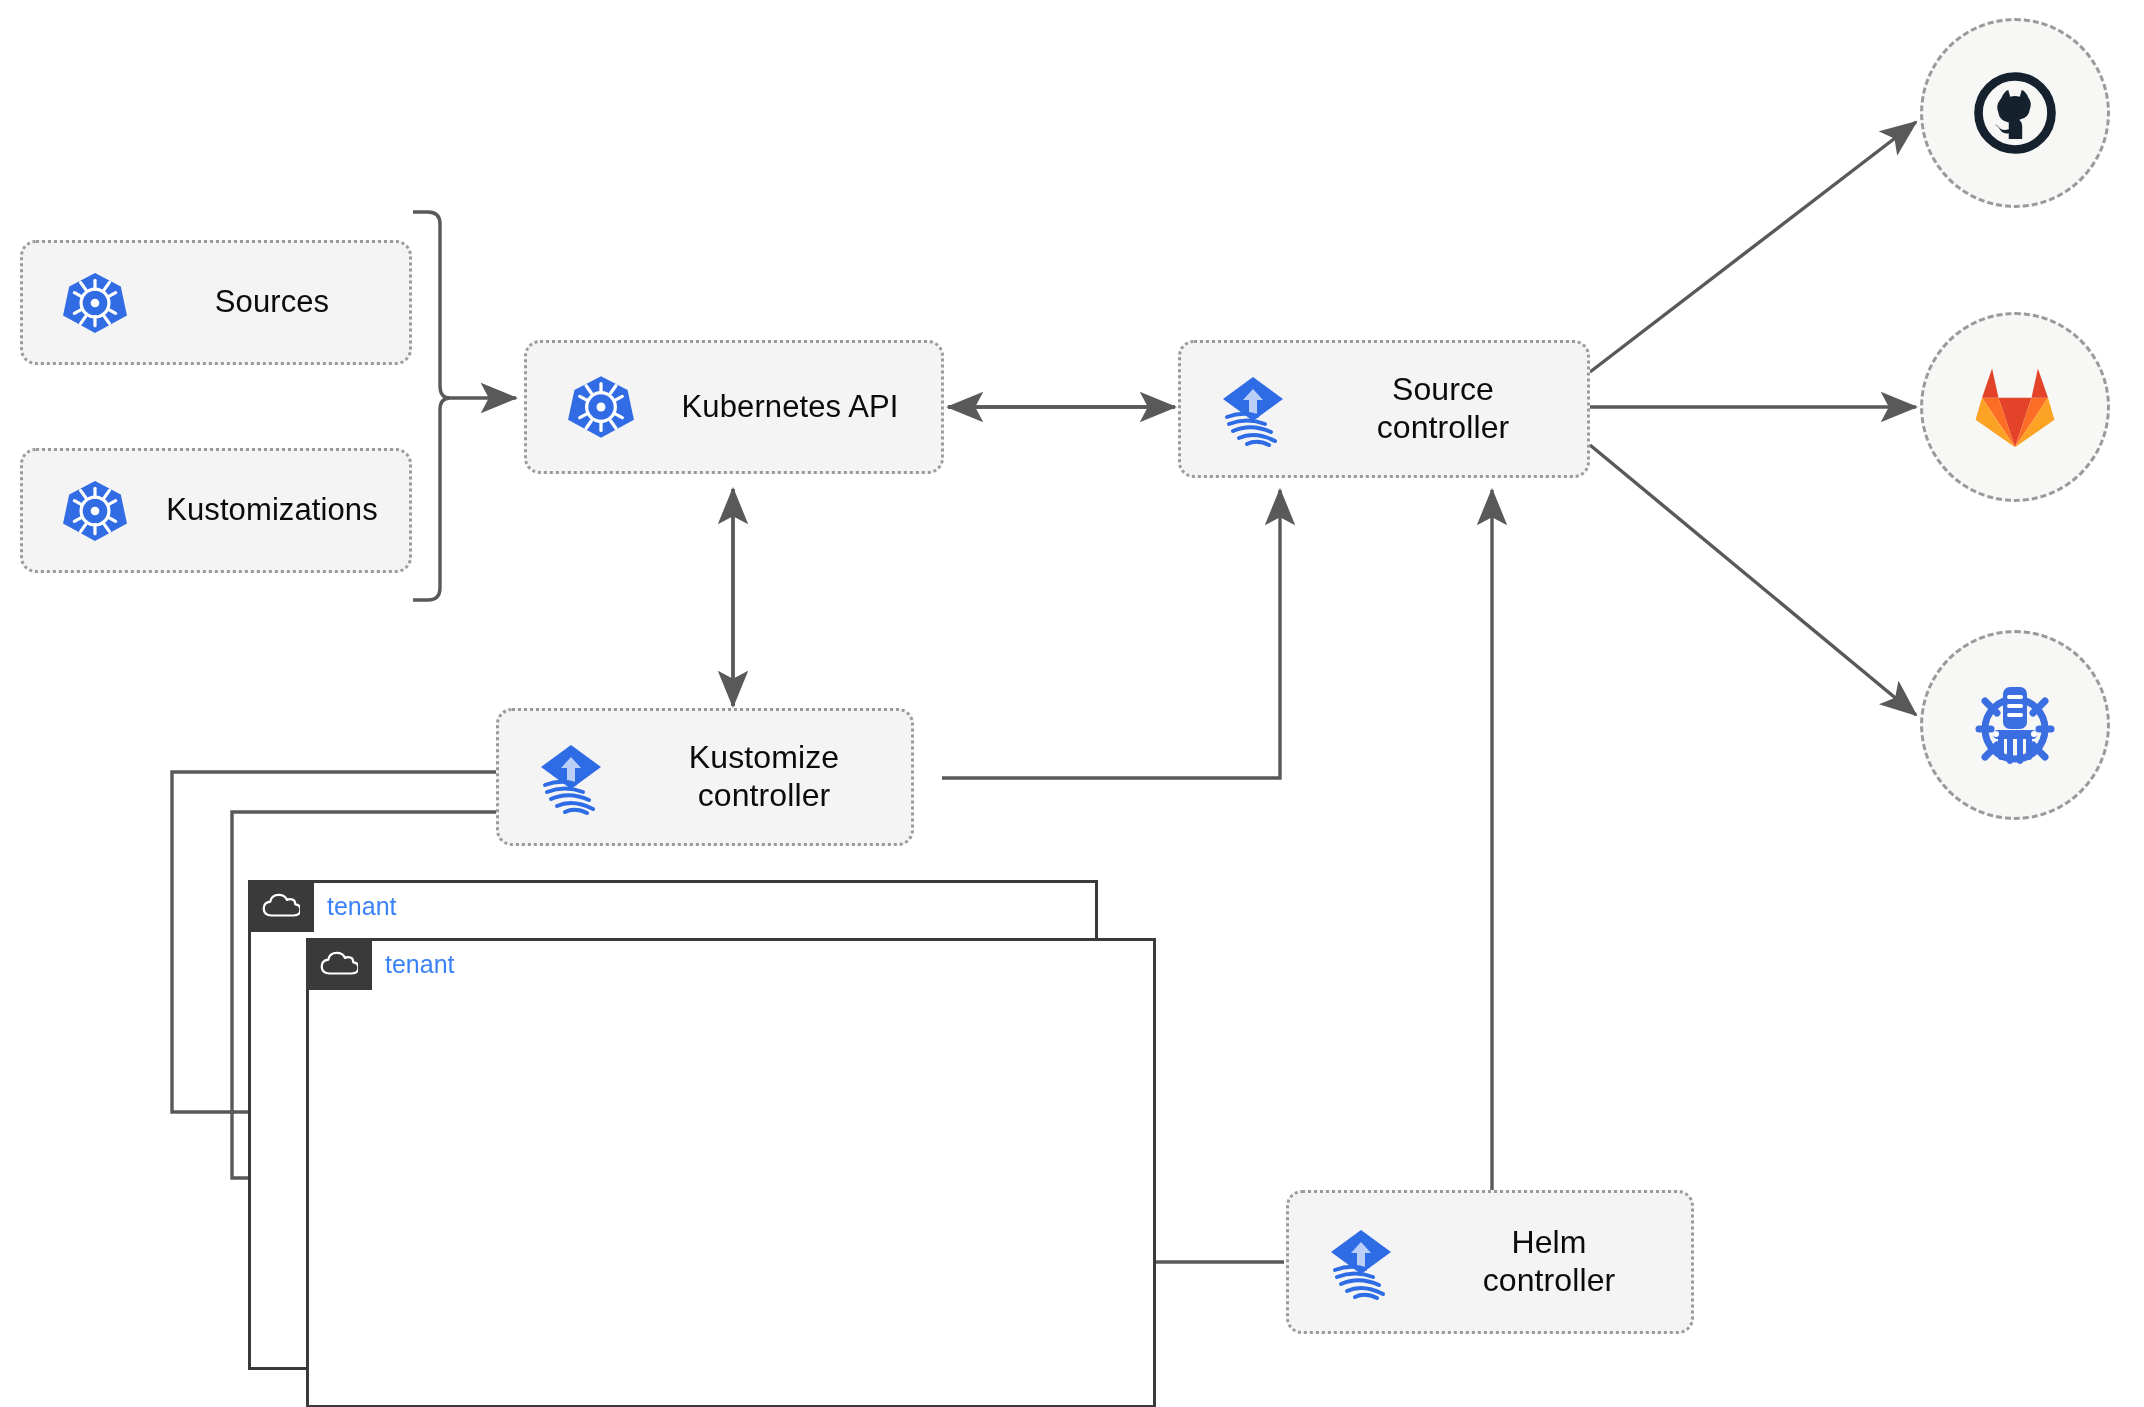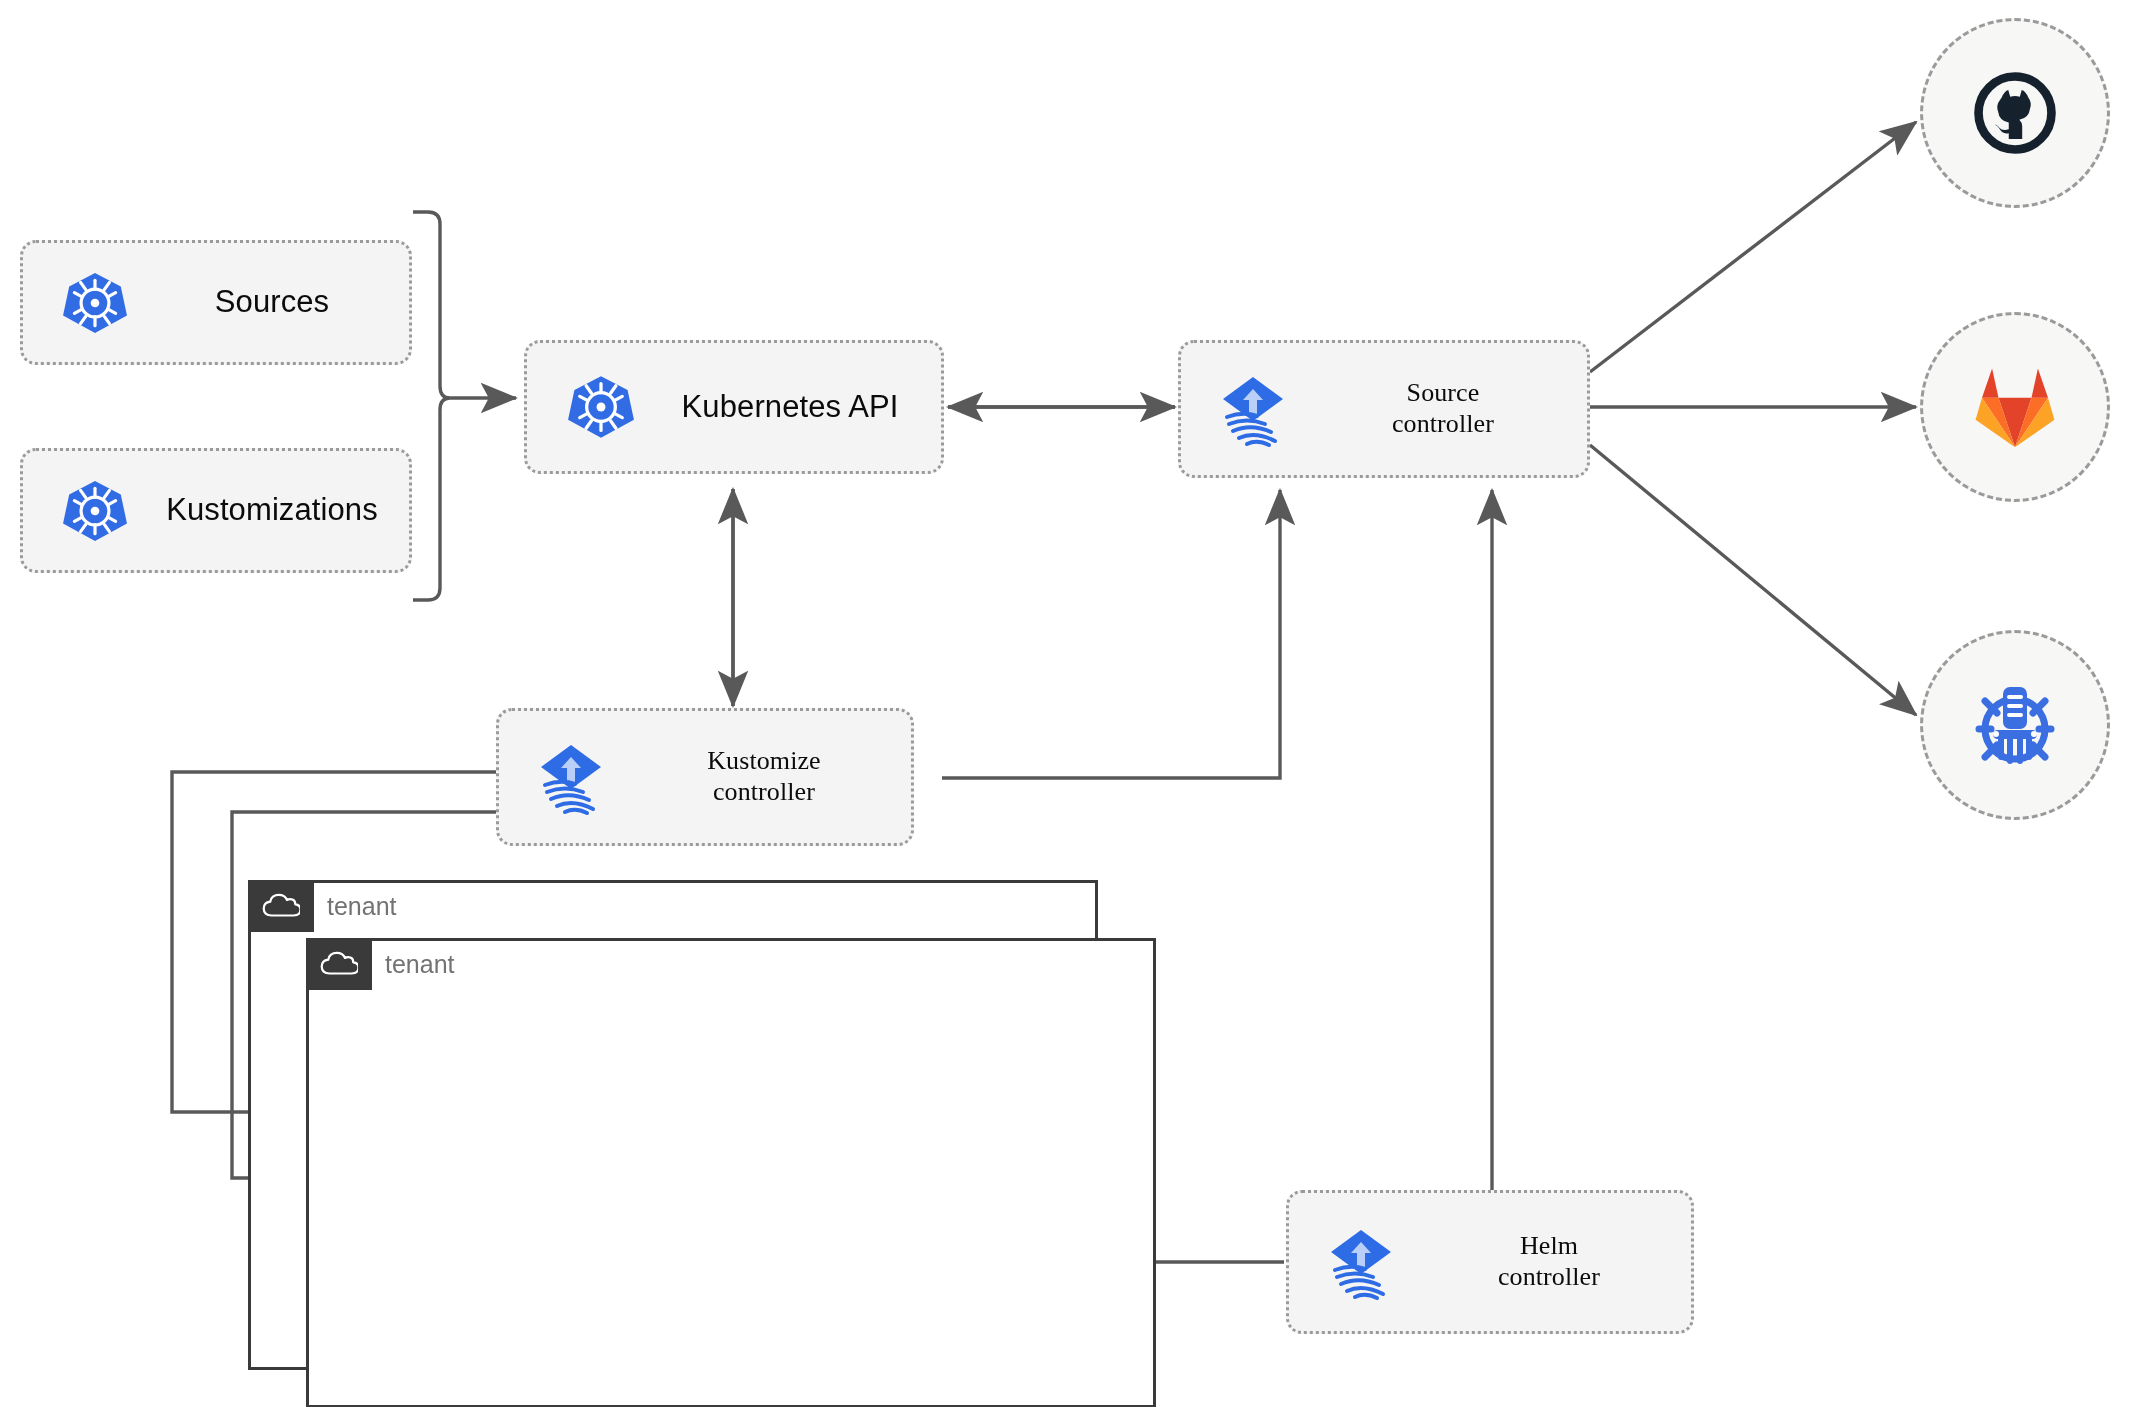--- a/index.html
+++ b/index.html
@@ -16,21 +16,21 @@
     box-sizing:border-box;
     display:flex;align-items:center;
     z-index:3;
   }
   .node .ico{flex:0 0 auto;display:flex;align-items:center;justify-content:center;}
   .node .lbl{
     flex:1 1 auto;text-align:center;color:#0b0b0b;
     font-size:31px;line-height:1.18;letter-spacing:.1px;
     white-space:pre-line;padding-right:10px;
   }
-  .node.two-line .lbl{font-size:26px;font-family:Liberation Serif, serif;}
+  .node.two-line .lbl{font-size:32px;}
 
   
   .bubble{
     position:absolute;border-radius:50%;
     background:#f7f7f6;border:3px dashed #9a9a9a;
     display:flex;align-items:center;justify-content:center;
     box-sizing:border-box;z-index:3;
   }
 
   
@@ -39,21 +39,21 @@
     box-sizing:border-box;z-index:2;
   }
   .tenant .tab{
     position:absolute;left:-3px;top:-3px;height:52px;
     background:#3a3a3a;display:flex;align-items:center;
     padding:0 12px;box-sizing:border-box;
   }
   .tenant .tab .cloud{width:42px;height:32px;display:flex;align-items:center;justify-content:center;}
   .tenant .tname{
     position:absolute;top:-1px;height:48px;display:flex;align-items:center;
-    color:#737373;font-size:25px;
+    color:#3b82f6;font-size:25px;
   }
   .tenant-inner{z-index:4;}
 
   svg{display:block;}
 </style>
 </head>
 <body>
 
 <div id="canvas">
 

